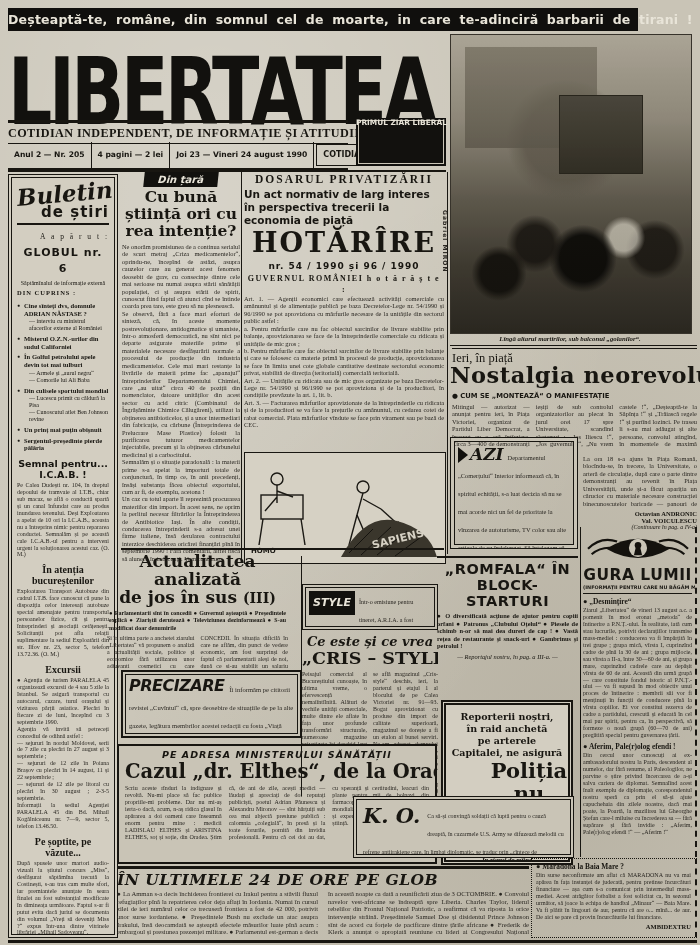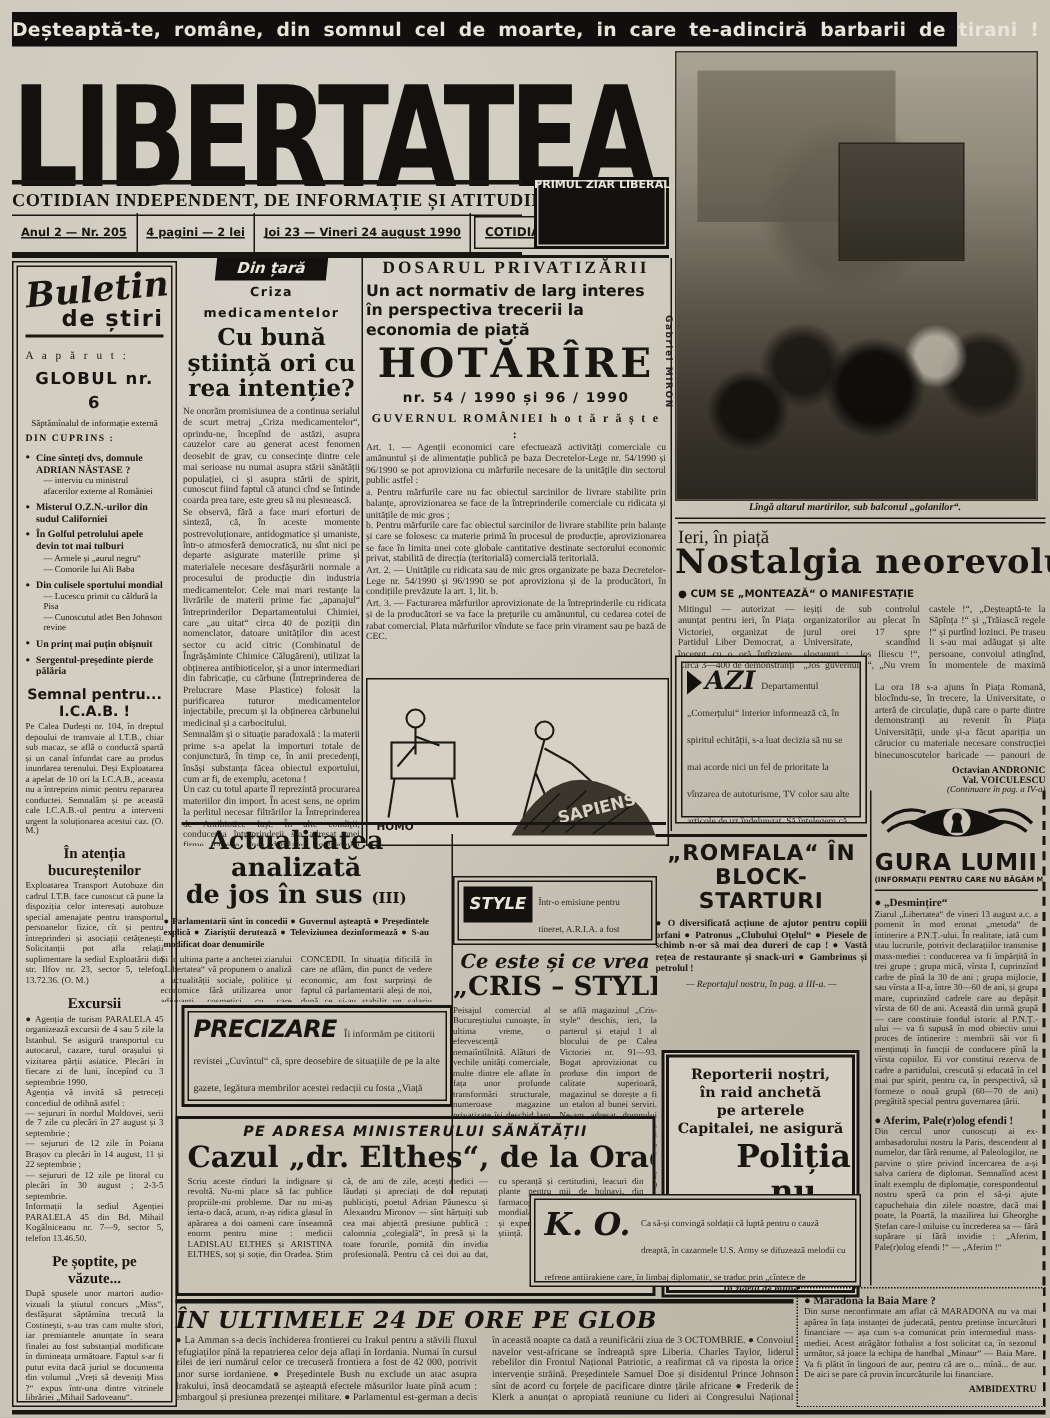--- a/index.html
+++ b/index.html
@@ -20,21 +20,21 @@
   .vline{background:var(--ink);width:1px;}
   .hline{background:var(--ink);}
   
   #banner{left:8px;top:8px;width:630px;height:23px;background:#100f0d;color:#e8e4d8;
     font:bold 12.5px/23px "DejaVu Sans",sans-serif;text-align:center;letter-spacing:.2px;word-spacing:4px;white-space:nowrap;}
   
   #masthead{left:8px;top:34px;width:438px;height:136px;}
   #mast-title{font:900 62px/78px "DejaVu Sans",sans-serif;letter-spacing:-3px;transform:scale(1.12,1.5);transform-origin:left top;white-space:nowrap;color:#12110e;}
   #mast-sub{position:absolute;left:0;top:86px;width:340px;border-top:3px solid var(--ink);border-bottom:1px solid var(--ink);
     font:bold 12.2px/20px "Liberation Serif",serif;letter-spacing:.4px;text-align:center;white-space:nowrap;}
-  #dateline{position:absolute;left:0;top:108px;width:340px;height:26px;display:flex;align-items:stretch;border-bottom:2px solid var(--ink);text-decoration:underline;}
+  #dateline{position:absolute;left:0;top:108px;width:340px;height:26px;display:flex;align-items:stretch;border-bottom:2px solid var(--ink);}
   #dateline .dl{flex:0 0 auto;border-right:1.5px solid var(--ink);font:bold 7.6px/26px "DejaVu Sans",sans-serif;padding:0 6px;white-space:nowrap;}
   #dateline .dl:last-child{border-right:none;border:1.5px solid var(--ink);margin:2px 0 2px 2px;line-height:19px;font-size:8px;}
   #freebox{position:absolute;left:348px;top:84px;width:90px;height:48px;background:#12110e;
     box-shadow:inset 0 0 0 2px #12110e, inset 0 0 0 3px var(--paper);display:flex;flex-direction:row;}
   #freebox div{color:#e8e4d8;font:bold 7.4px/10px "DejaVu Sans",sans-serif;text-align:center;white-space:nowrap;}
   
   #photo{left:450px;top:34px;width:240px;height:298px;border:1px solid #3a372f;
     background:
       radial-gradient(circle at 20% 80%, rgba(20,18,14,.85) 0 6%, rgba(0,0,0,0) 9%),
       radial-gradient(circle at 35% 70%, rgba(25,22,18,.8) 0 7%, rgba(0,0,0,0) 11%),
@@ -45,21 +45,21 @@
       linear-gradient(180deg,#a8a294 0%,#8d8779 28%,#5f5a4e 55%,#403c33 78%,#2e2b24 100%);
     filter:contrast(1.05);}
   #photo .bldg{position:absolute;left:6%;top:4%;width:55%;height:34%;background:linear-gradient(180deg,#777163,#5d584c);opacity:.8;}
   #photo .truck{position:absolute;left:45%;top:20%;width:34%;height:26%;background:linear-gradient(180deg,#4c483e,#353228);border:1px solid #2c2921;}
   #photo-caption{left:450px;top:334px;width:240px;font:bold italic 6.8px/10px "Liberation Serif",serif;text-align:center;}
   #photo-credit{left:440px;top:210px;width:9px;height:90px;font:bold 6px "DejaVu Sans",sans-serif;writing-mode:vertical-rl;letter-spacing:1px;color:var(--ink-soft);}
   
   #rail{left:8px;top:174px;width:110px;height:764px;border:4px double var(--ink);padding:5px 5px;box-sizing:border-box;background:var(--paper-light);}
   #rail .script{font:bold italic 23px/22px "DejaVu Serif",serif;transform:rotate(-5deg);text-align:center;}
   #rail .script2{font:bold 15px/15px "DejaVu Sans",sans-serif;text-align:right;letter-spacing:1px;border-bottom:2px solid var(--ink);padding-bottom:3px;margin-bottom:6px;}
-  #rail .aparut{font:7.5px/12px "Liberation Serif",serif;text-align:left;letter-spacing:2px;}
+  #rail .aparut{font:7.5px/12px "Liberation Serif",serif;text-align:right;letter-spacing:2px;}
   #rail .globul{font:bold 11px/16px "DejaVu Sans",sans-serif;text-align:center;letter-spacing:1px;margin:2px 0;}
   #rail .weekly{font:6px/8px "Liberation Serif",serif;text-align:center;}
   #rail .cuprins{font:bold 6.5px/12px "Liberation Serif",serif;letter-spacing:1px;}
   .bitem{font:bold 6.6px/7.6px "Liberation Serif",serif;margin:3px 0 0 0;padding-left:7px;position:relative;}
   .bitem:before{content:"●";position:absolute;left:0;top:0;font-size:5px;}
   .bsub{font:bold 6px/7px "Liberation Serif",serif;margin:1px 0 0 12px;white-space:pre-line;font-weight:normal;}
   .railhead{font:bold 9.5px/11px "DejaVu Sans",sans-serif;text-align:center;margin:6px 0 2px 0;}
   .railhead.serif{font-family:"Liberation Serif",serif;font-size:10px;}
   
   #dintara{left:122px;top:172px;width:118px;height:392px;}
@@ -97,21 +97,21 @@
   #pol .foot{font:bold italic 6.8px/12px "Liberation Serif",serif;margin-top:3px;}
   
   #gura{left:583px;top:527px;width:114px;height:330px;border-right:2px dashed var(--ink);padding-right:3px;box-sizing:border-box;}
   #gura .title{font:900 15.5px/17px "DejaVu Sans",sans-serif;text-align:center;letter-spacing:.5px;}
   #gura .sub{font:bold 4.9px/7px "DejaVu Sans",sans-serif;text-align:center;border-bottom:1px solid var(--ink);padding-bottom:2px;margin-bottom:2px;white-space:nowrap;}
   .gitem-h{font:bold 7.4px/10px "Liberation Serif",serif;margin-top:3px;}
   #maradona{left:531px;top:858px;width:166px;height:80px;border:1px dotted var(--ink);border-right:2px dashed var(--ink);padding:3px 4px;box-sizing:border-box;}
   
   #act{left:107px;top:552px;width:181px;height:116px;}
   #act .h{font:bold 17px/18px "DejaVu Serif",serif;text-align:center;}
-  #act .num{font-size:10px;}
+  #act .num{font-size:14px;}
   #act .bullets{font:bold 6px/7.4px "Liberation Serif",serif;text-align:justify;margin:3px 2px;}
   #act .cols{column-count:2;column-gap:6px;height:52px;overflow:hidden;}
   
   #prec{left:121px;top:670px;width:181px;height:68px;border:2px solid var(--ink);box-shadow:inset 0 0 0 2px var(--paper),inset 0 0 0 3px var(--ink);padding:6px;box-sizing:border-box;}
   #prec .lbl{float:left;font:bold italic 16px/16px "DejaVu Sans",sans-serif;margin-right:5px;letter-spacing:-.5px;}
   
   #ieri{left:302px;top:584px;width:136px;height:46px;border:4px double var(--ink);box-sizing:border-box;padding:2px 3px 2px 3px;}
   #ieri .lbl{float:left;background:#12110e;color:#e8e4d8;font:bold italic 11px/24px "DejaVu Sans",sans-serif;padding:0 4px;margin:1px 4px 0 0;}
   #cris{left:302px;top:634px;width:136px;height:164px;}
   #cris .over{font:bold italic 13px/15px "DejaVu Serif",serif;text-align:center;}
@@ -196,21 +196,20 @@
     <div class="t tt">Informații la sediul Agenției PARALELA 45 din Bd. Mihail Kogălniceanu nr. 7—9, sector 5, telefon 13.46.50.</div>
 
     <div class="railhead serif">Pe șoptite, pe văzute...</div>
     <div class="t tt">După spusele unor martori audio-vizuali la știutul concurs „Miss“, desfășurat săptămîna trecută la Costinești, s-au tras cam multe sfori, iar premiantele anunțate în seara finalei au fost substanțial modificate în dimineața următoare. Faptul s-ar fi putut evita dacă juriul se documenta din volumul „Vreți să deveniți Miss ?“ expus într-una dintre vitrinele librăriei „Mihail Sadoveanu“.</div>
     <div class="t tt">Inițiativa decoratorilor de la Centrul de librării al Capitalei o considerăm meritorie.</div>
 
   </div>
 
   <div class="abs clip" id="dintara">
     <div class="ribbon">Din țară</div>
-    <div class="kick">Criza  medicamentelor</div>
     <div class="head">Cu bună știință ori cu rea intenție?</div>
     <div class="t">Ne onorăm promisiunea de a continua serialul de scurt metraj „Criza medicamentelor“, oprindu-ne, începînd de astăzi, asupra cauzelor care au generat acest fenomen deosebit de grav, cu consecințe dintre cele mai serioase nu numai asupra stării sănătății populației, ci și asupra stării de spirit, cunoscut fiind faptul că atunci cînd se întinde coarda prea tare, este greu să nu plesnească.</div>
     <div class="t">Se observă, fără a face mari eforturi de sinteză, că, în aceste momente postrevoluționare, antidogmatice și umaniste, într-o atmosferă democratică, nu sînt nici pe departe asigurate materiile prime și materialele necesare desfășurării normale a procesului de producție din industria medicamentelor. Cele mai mari restanțe la livrările de materii prime fac „apanajul“ întreprinderilor Departamentului Chimiei, care „au uitat“ circa 40 de poziții din nomenclator, datoare unităților din acest sector cu acid citric (Combinatul de Îngrășăminte Chimice Călugăreni), utilizat la obținerea antibioticelor, și a unor intermediari din fabricație, cu cărbune (Întreprinderea de Prelucrare Mase Plastice) folosit la purificarea tuturor medicamentelor injectabile, precum și la obținerea cărbunelui medicinal și a carbocitului.</div>
     <div class="t">Semnalăm și o situație paradoxală : la materii prime s-a apelat la importuri totale de conjunctură, în timp ce, în anii precedenți, însăși substanța făcea obiectul exportului, cum ar fi, de exemplu, acetona !</div>
     <div class="t">Un caz cu totul aparte îl reprezintă procurarea materiilor din import. În acest sens, ne oprim la perlitul necesar filtrărilor la Întreprinderea de Antibiotice Iași. În alte condiții, conducerea întreprinderii s-a adresat unei firme italiene, însă derularea contractului interzice deschiderea oricărei finanțări pînă în septembrie 1990 ! Fără comentarii, altfel riscă să alunece în indecență. Vom continua.</div>
 
   </div>
 
   <div class="abs clip" id="hot">
     <div class="kick">DOSARUL  PRIVATIZĂRII</div>

